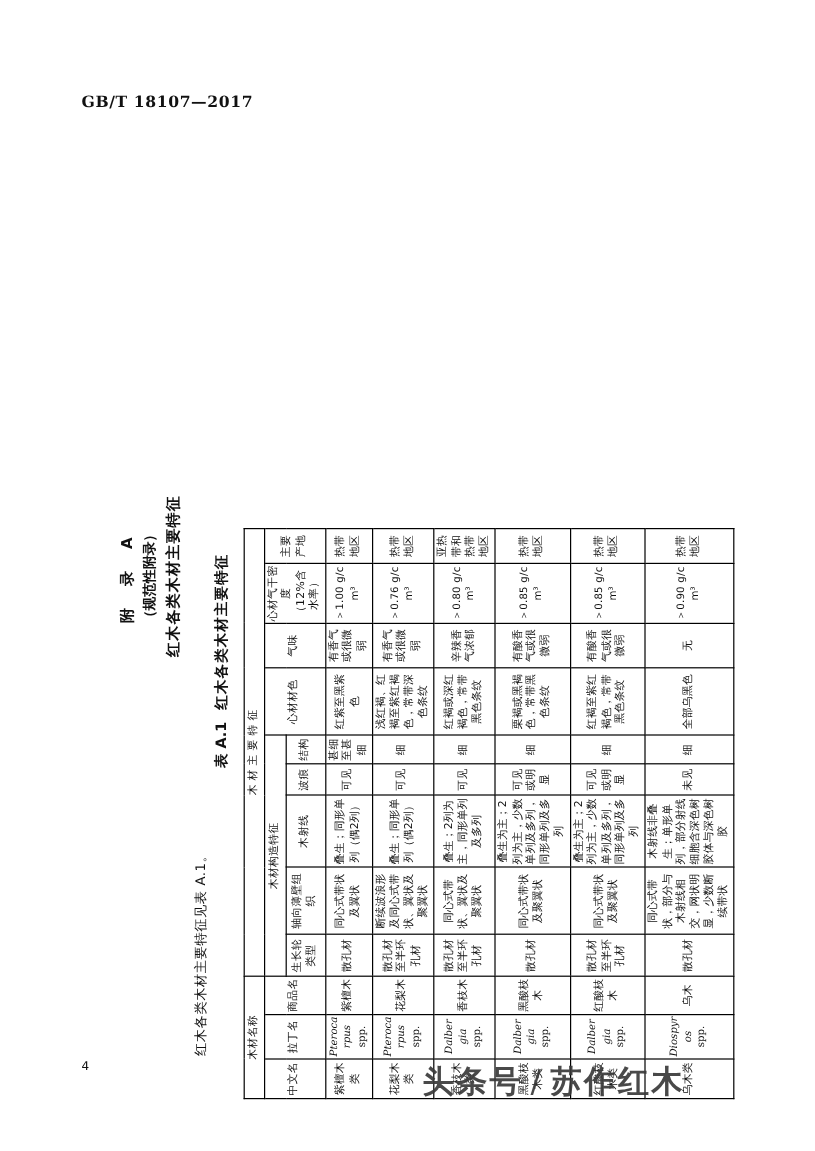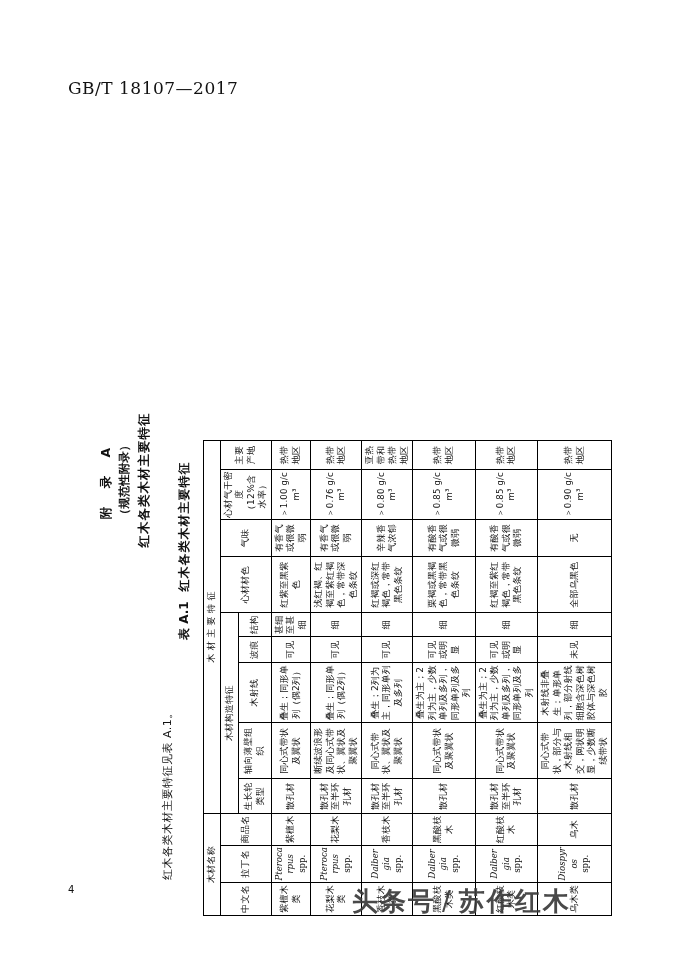--- a/index.html
+++ b/index.html
@@ -7,21 +7,21 @@
     width:679px;height:959px;
     background:#ffffff;
     font-family:"DejaVu Sans","Liberation Sans",sans-serif;
     position:relative;overflow:hidden;
     color:#111;
   }
   
   #std-number{
     position:absolute;left:68px;top:78px;
     font-family:"DejaVu Serif","Liberation Serif",serif;
-    font-size:17px;font-weight:normal;letter-spacing:.5px;
+    font-size:13px;font-weight:bold;letter-spacing:.5px;
     white-space:nowrap;
   }
   #page-number{
     position:absolute;left:68px;top:884px;
     font-size:10px;
   }
   
   .rot-wrap{position:absolute;}
   .rot{
     transform-origin:0 0;

